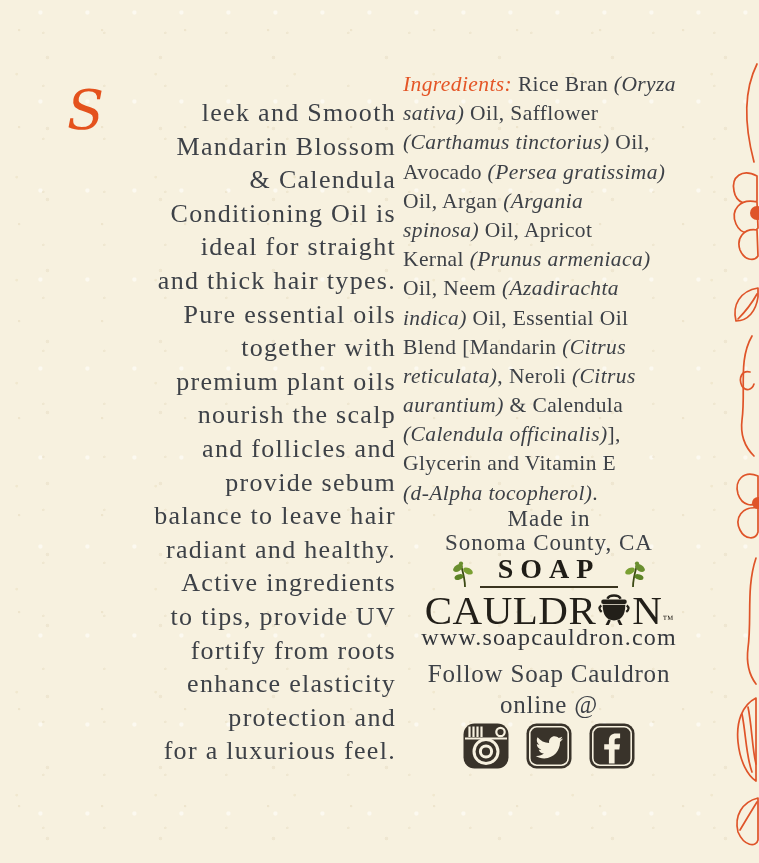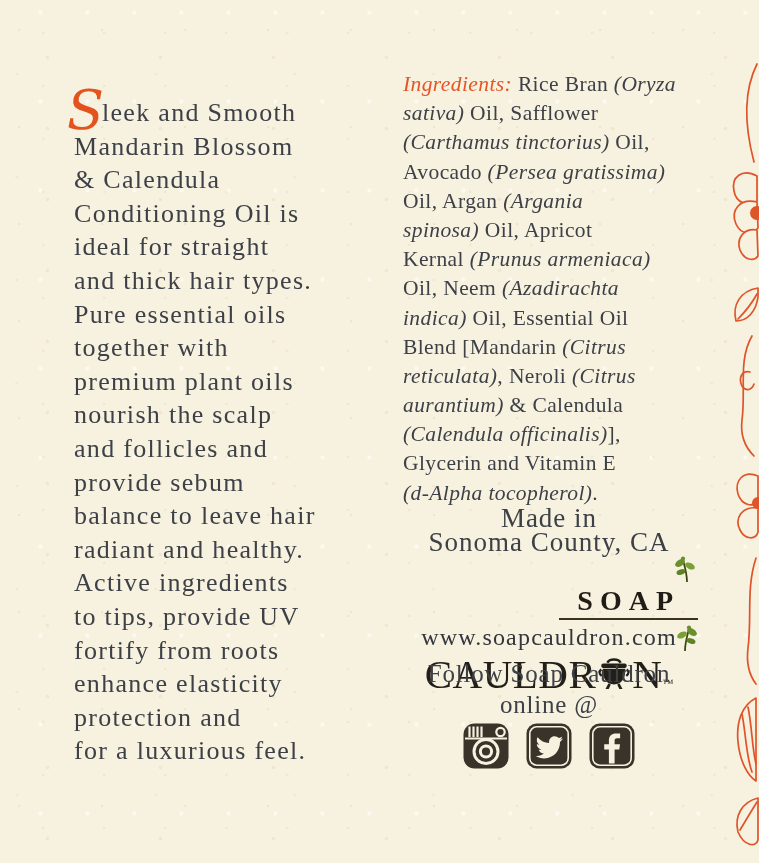--- a/index.html
+++ b/index.html
@@ -17,20 +17,21 @@
     background-size: 83px 97px, 61px 53px, 113px 71px, 47px 89px, 139px 103px;
     font-family: "Liberation Serif", serif;
     color: #3d4147;
   }
 
   
   .left-col {
     position: absolute; left: 74px; top: 96px; width: 322px;
     font-size: 26px; line-height: 33.6px; letter-spacing: 1.3px;
     color: #3d4147;
+    text-align: right;
   }
   .left-col .line { height: 33.6px; white-space: nowrap; }
   .left-col .line:first-child { padding-left: 28px; }
   .dropcap {
     position: absolute; left: 67px; top: 84px;
     font-family: "DejaVu Serif", serif;
     font-style: italic; font-size: 54px; line-height: 1;
     color: #e4521d;
   }
 
@@ -40,23 +41,23 @@
     font-size: 21.5px; line-height: 29.2px; letter-spacing: 0.4px;
     color: #3d4147;
   }
   .right-col .line { height: 29.2px; white-space: nowrap; }
   .seg-r { font-style: normal; }
   .seg-i { font-style: italic; margin-top: 44px; }
   .seg-label { font-style: italic; color: #e45526; }
 
   
   .center-block { position: absolute; left: 400px; width: 298px; text-align: center; }
-  .made-in   { top: 507px; font-size: 27px; line-height: 23.5px; letter-spacing: 1px; }
+  .made-in   { top: 507px; font-size: 23px; line-height: 23.5px; letter-spacing: 1px; }
   .logo-block{ top: 555px; }
-  .logo-row1 { display: flex; align-items: flex-end; justify-content: center; gap: 4px; flex-direction: column; }
+  .logo-row1 { display: flex; align-items: flex-end; justify-content: center; gap: 4px; }
   .soap-stack {
     font-weight: bold; font-size: 28px; letter-spacing: 7px;
     color: #201d17; line-height: 1;
     border-bottom: 2.5px solid #3a341f;
     padding: 0 18px 3px 18px;
   }
   .logo-row2 {
     margin-top: 2px;
     font-size: 41px; line-height: 1; letter-spacing: 0.5px;
     color: #221f19; white-space: nowrap;

